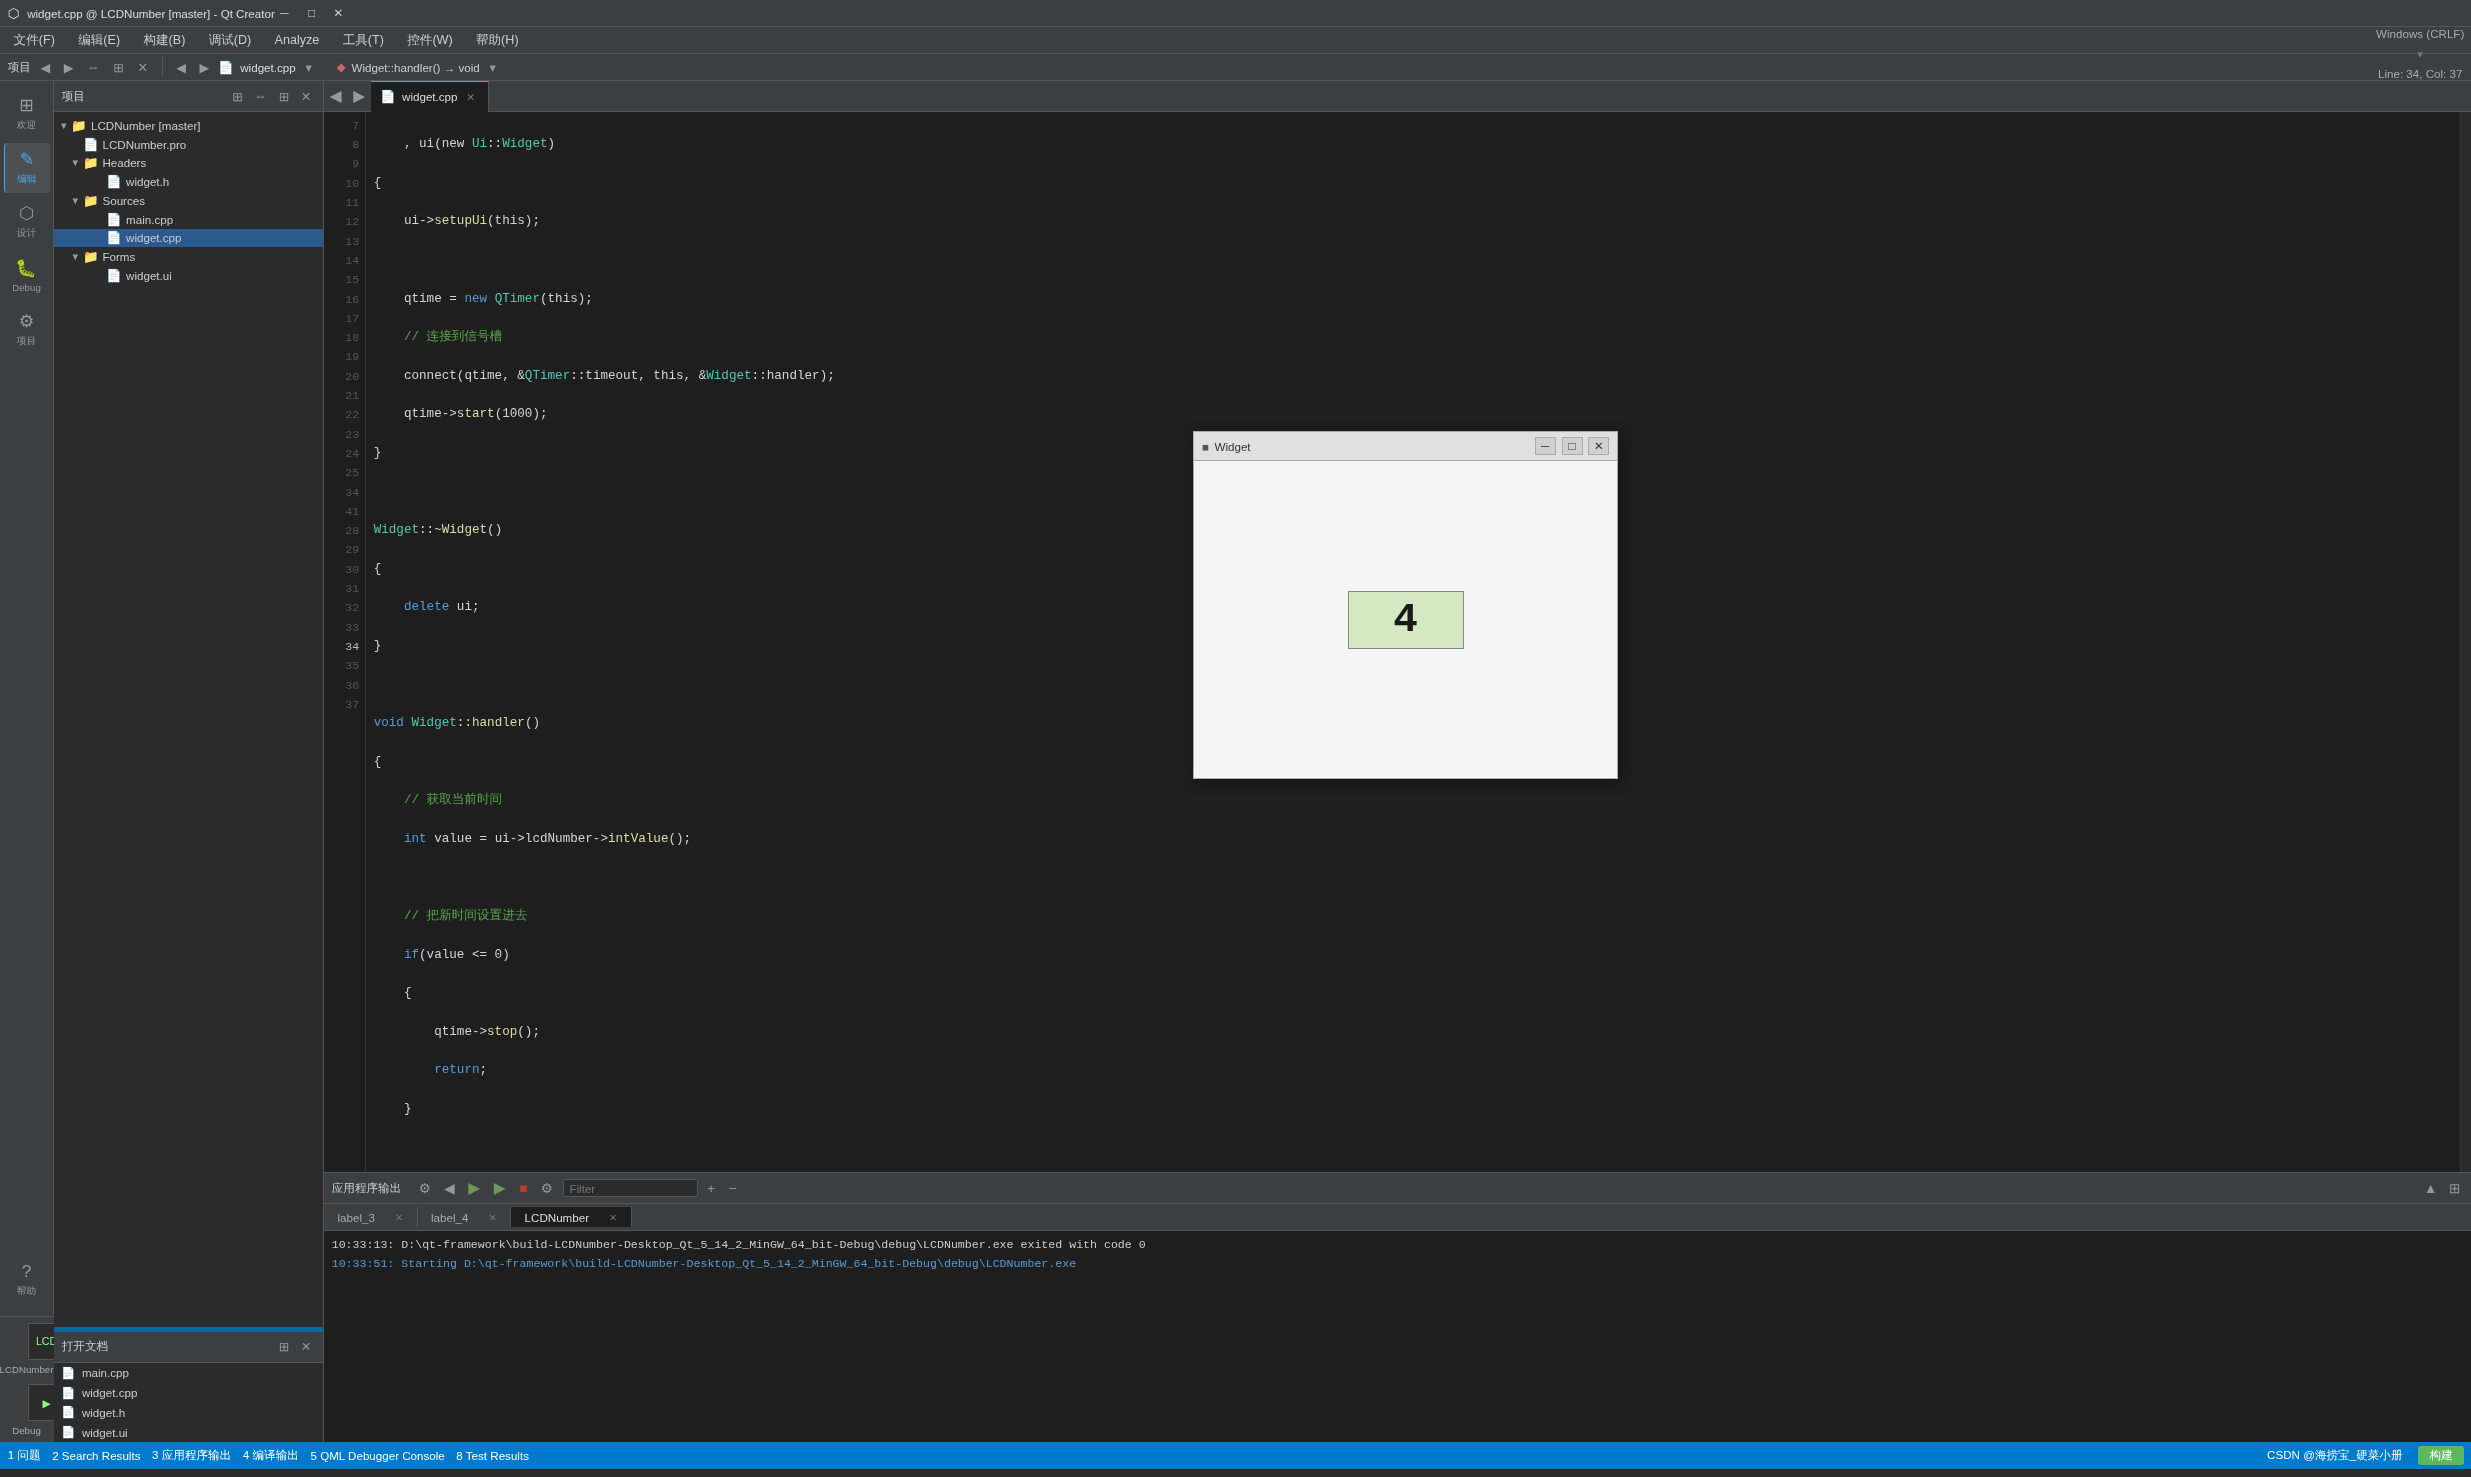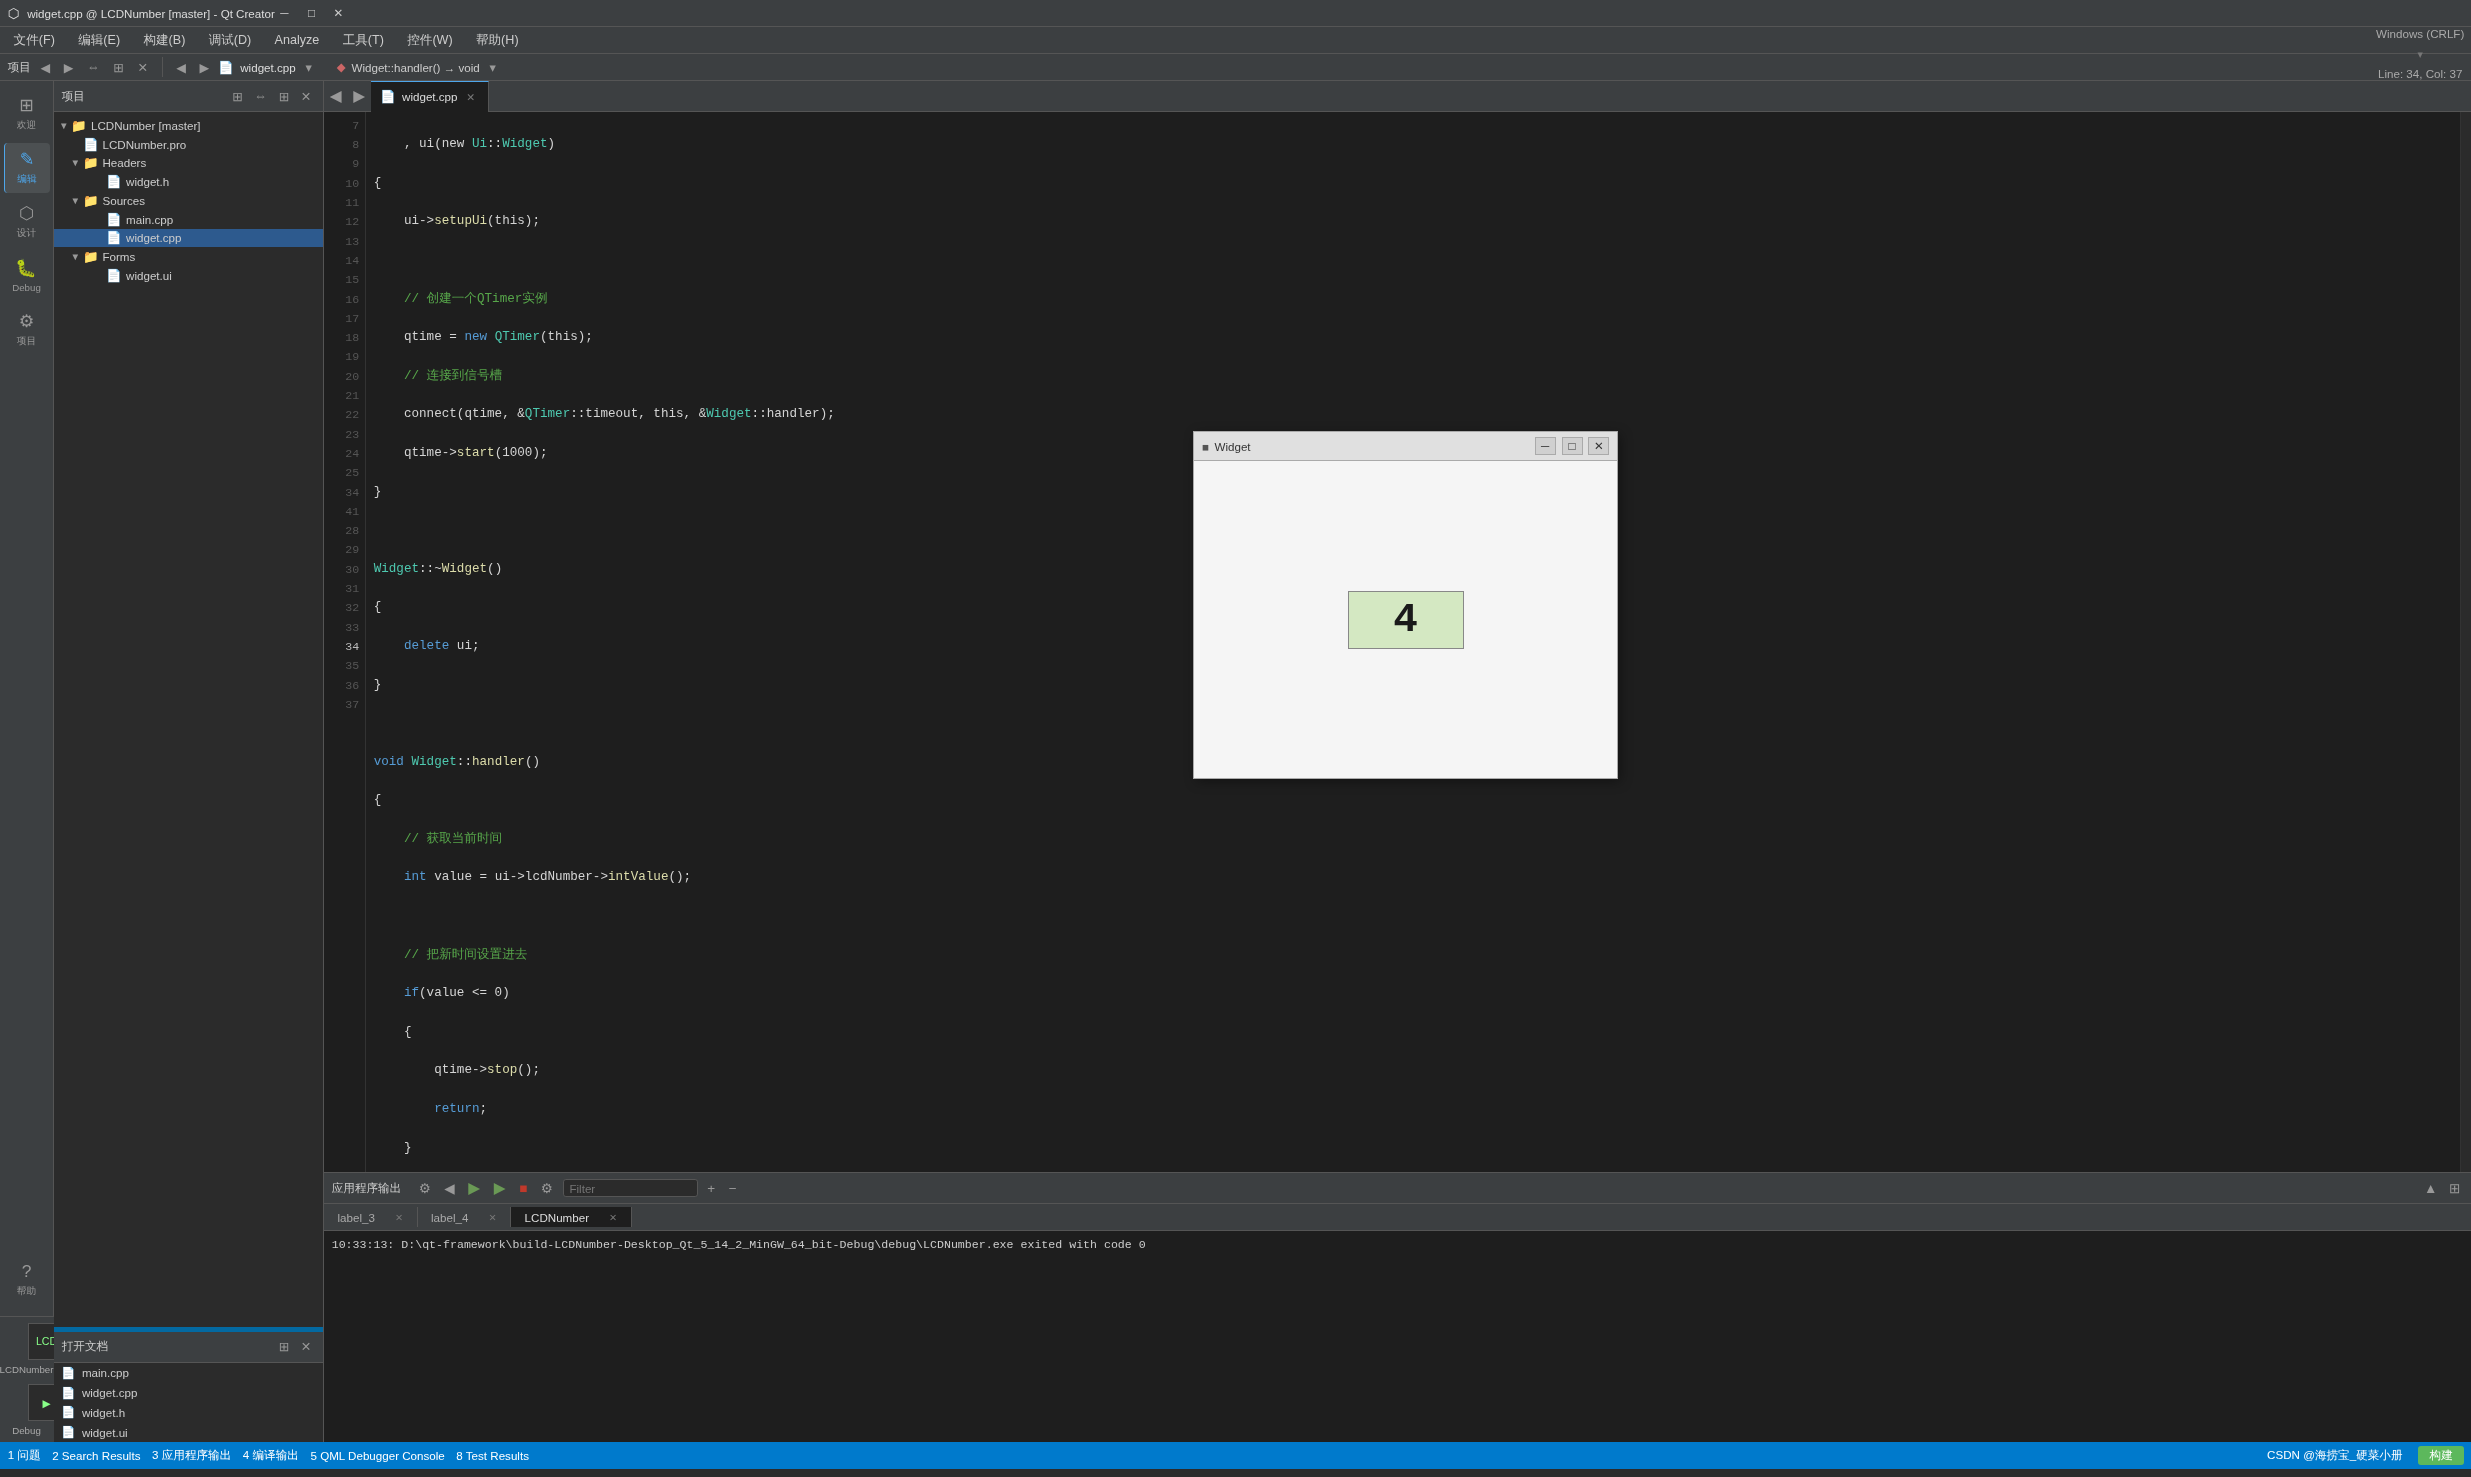--- a/index.html
+++ b/index.html
@@ -642,21 +642,20 @@
           <div class="current-line">34</div>
           <div>35</div>
           <div>36</div>
           <div>37</div>
         </div>
         <div id="code-content">
 <div class="code-line"><span class="op">    , ui(new </span><span class="cn">Ui</span><span class="op">::</span><span class="cn">Widget</span><span class="op">)</span></div>
 <div class="code-line"><span class="op">{</span></div>
 <div class="code-line"><span class="op">    ui-&gt;</span><span class="fn">setupUi</span><span class="op">(this);</span></div>
 <div class="code-line"></div>
-<div class="code-line"><span class="cm">    // 创建一个QTimer实例</span></div>
 <div class="code-line"><span class="op">    qtime = </span><span class="kw">new</span><span class="op"> </span><span class="cn">QTimer</span><span class="op">(this);</span></div>
 <div class="code-line"><span class="cm">    // 连接到信号槽</span></div>
 <div class="code-line"><span class="op">    connect(qtime, &amp;</span><span class="cn">QTimer</span><span class="op">::timeout, this, &amp;</span><span class="cn">Widget</span><span class="op">::handler);</span></div>
 <div class="code-line"><span class="op">    qtime-&gt;</span><span class="fn">start</span><span class="op">(1000);</span></div>
 <div class="code-line"><span class="op">}</span></div>
 <div class="code-line"></div>
 <div class="code-line"><span class="cn">Widget</span><span class="op">::~</span><span class="fn">Widget</span><span class="op">()</span></div>
 <div class="code-line"><span class="op">{</span></div>
 <div class="code-line"><span class="op">    </span><span class="kw">delete</span><span class="op"> ui;</span></div>
 <div class="code-line"><span class="op">}</span></div>
@@ -722,20 +721,21 @@
           <span>label_4</span>
           <span class="close-x">✕</span>
         </div>
         <div class="bottom-tab active">
           <span>LCDNumber</span>
           <span class="close-x">✕</span>
         </div>
       </div>
       <div id="output-content">
         <div class="out-line">10:33:13: D:\qt-framework\build-LCDNumber-Desktop_Qt_5_14_2_MinGW_64_bit-Debug\debug\LCDNumber.exe exited with code 0</div>
+        <div class="out-line blue">10:33:51: Starting D:\qt-framework\build-LCDNumber-Desktop_Qt_5_14_2_MinGW_64_bit-Debug\debug\LCDNumber.exe</div>
       </div>
     </div>
   </div>
 </div>
 
 <div id="statusbar">
   <span style="cursor:pointer;">1 问题</span>
   <span style="cursor:pointer;">2 Search Results</span>
   <span style="cursor:pointer;">3 应用程序输出</span>
   <span style="cursor:pointer;">4 编译输出</span>

